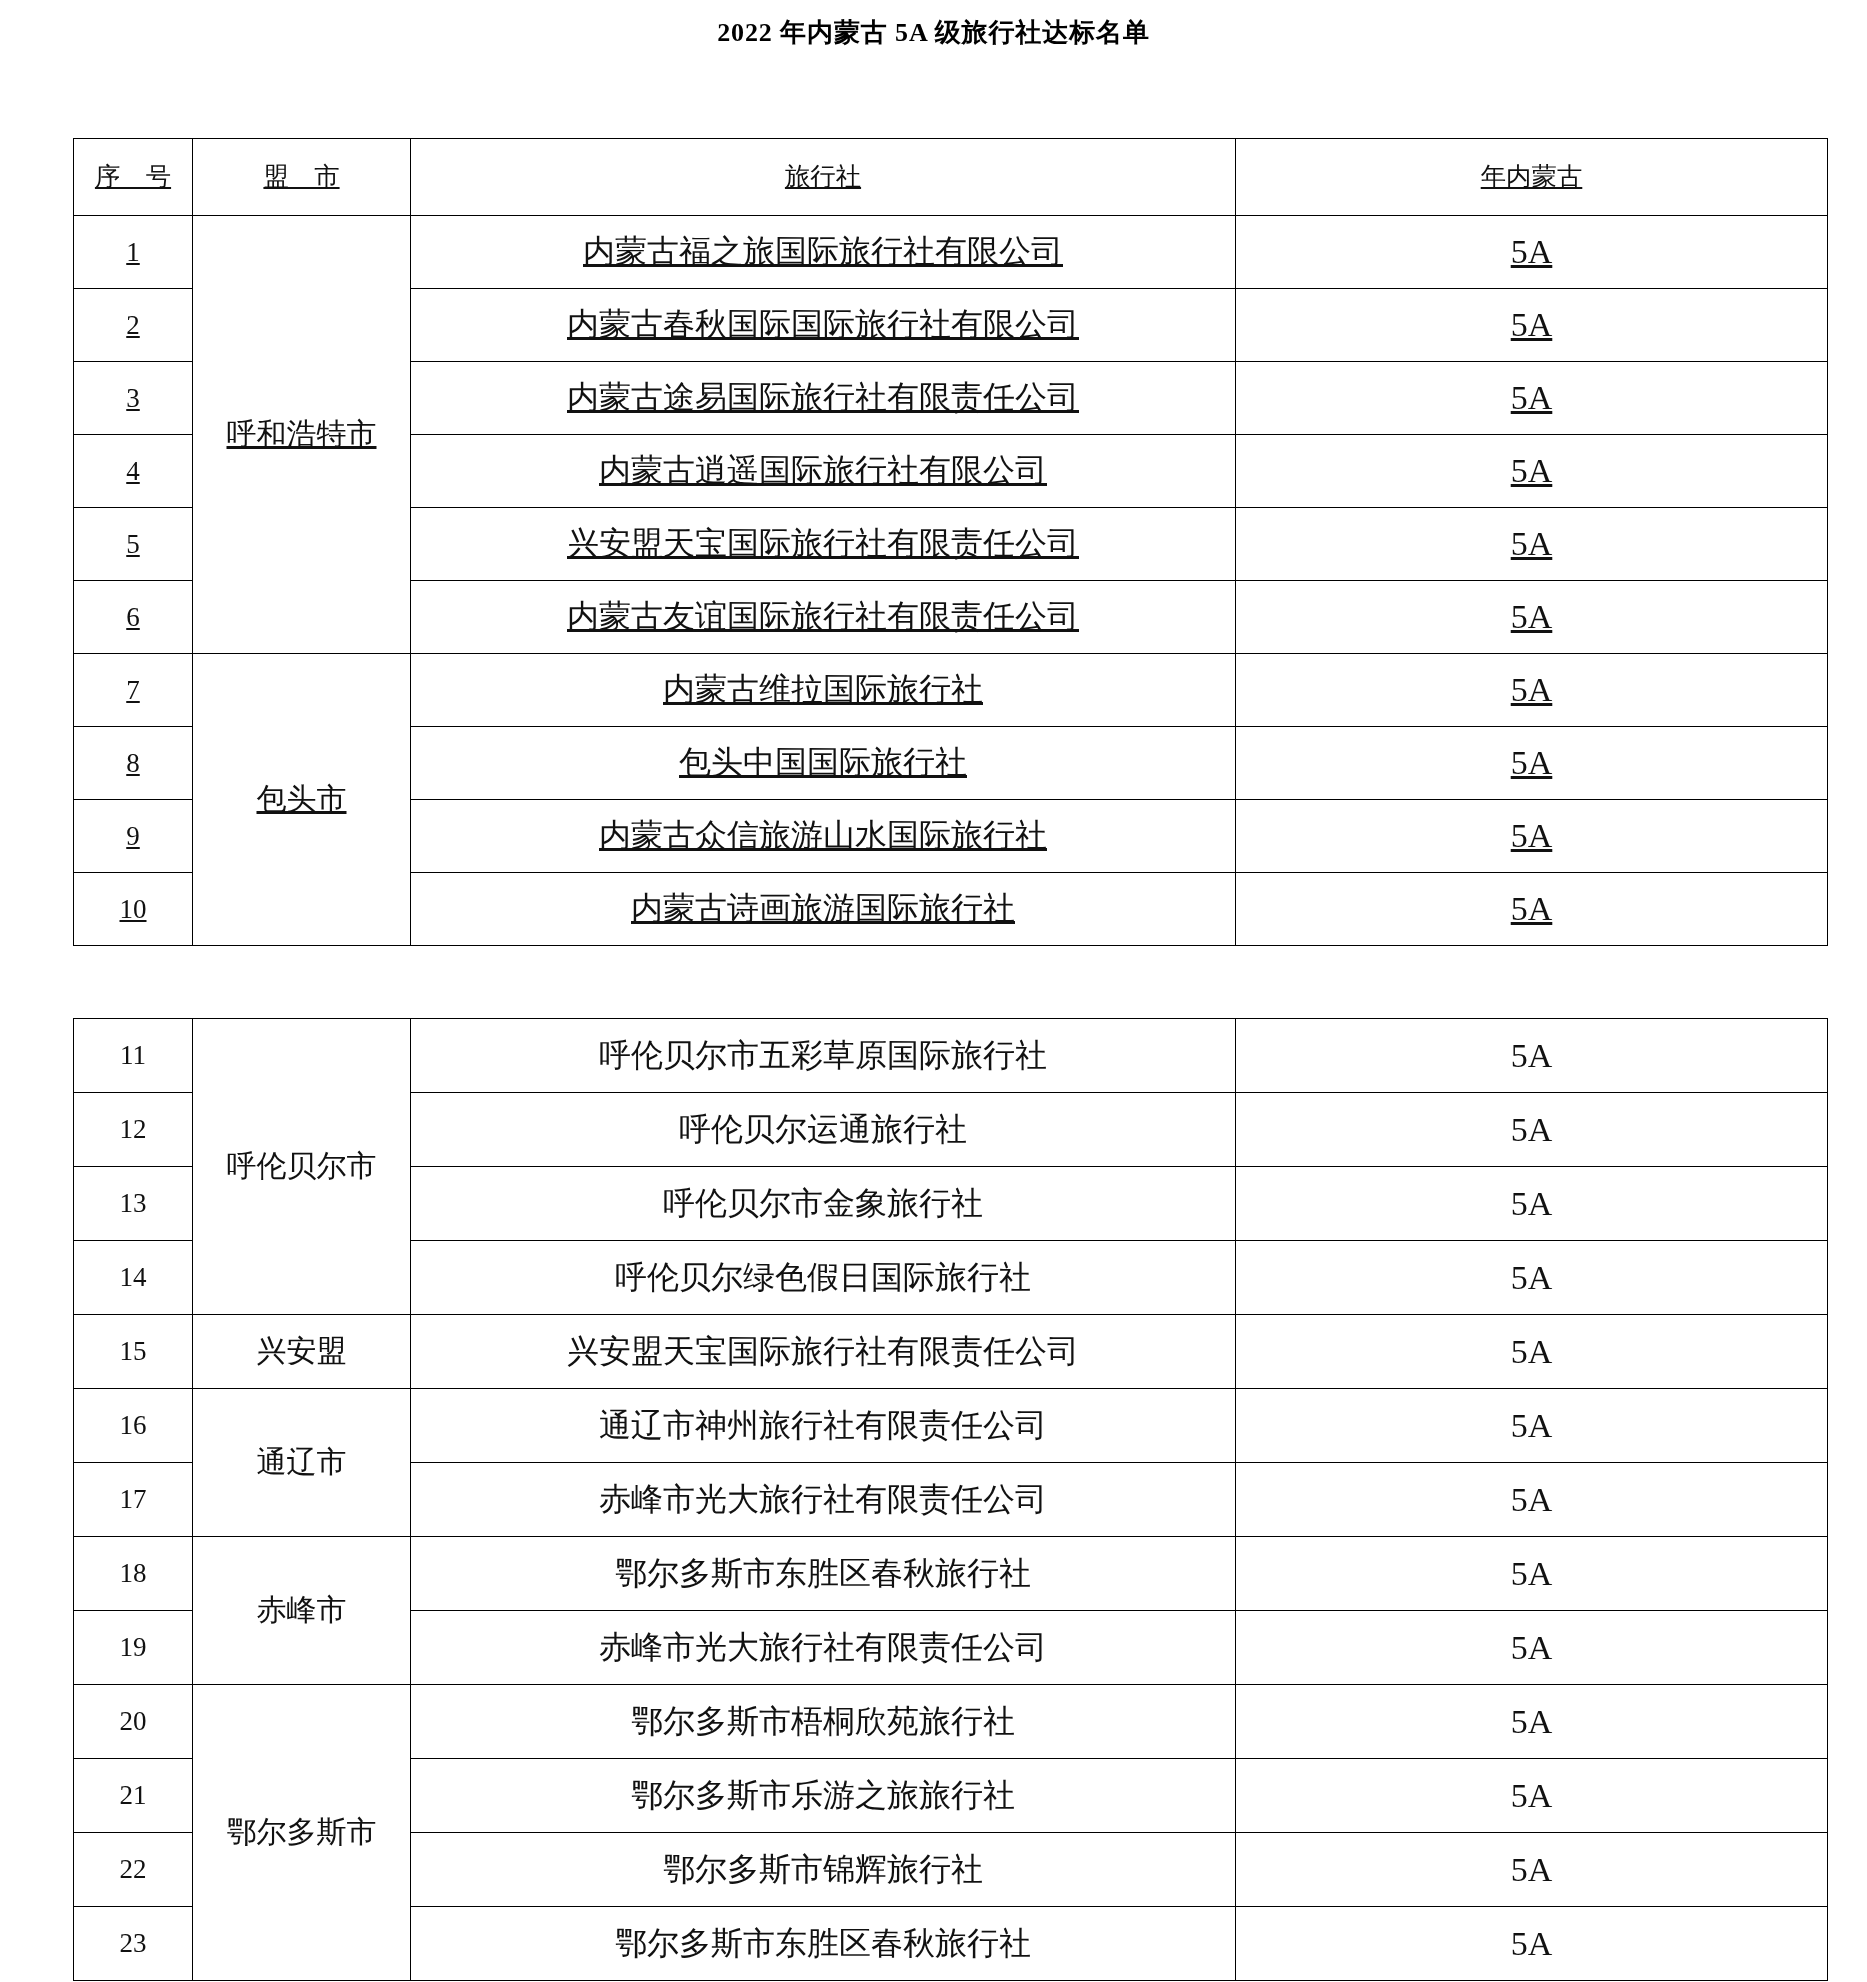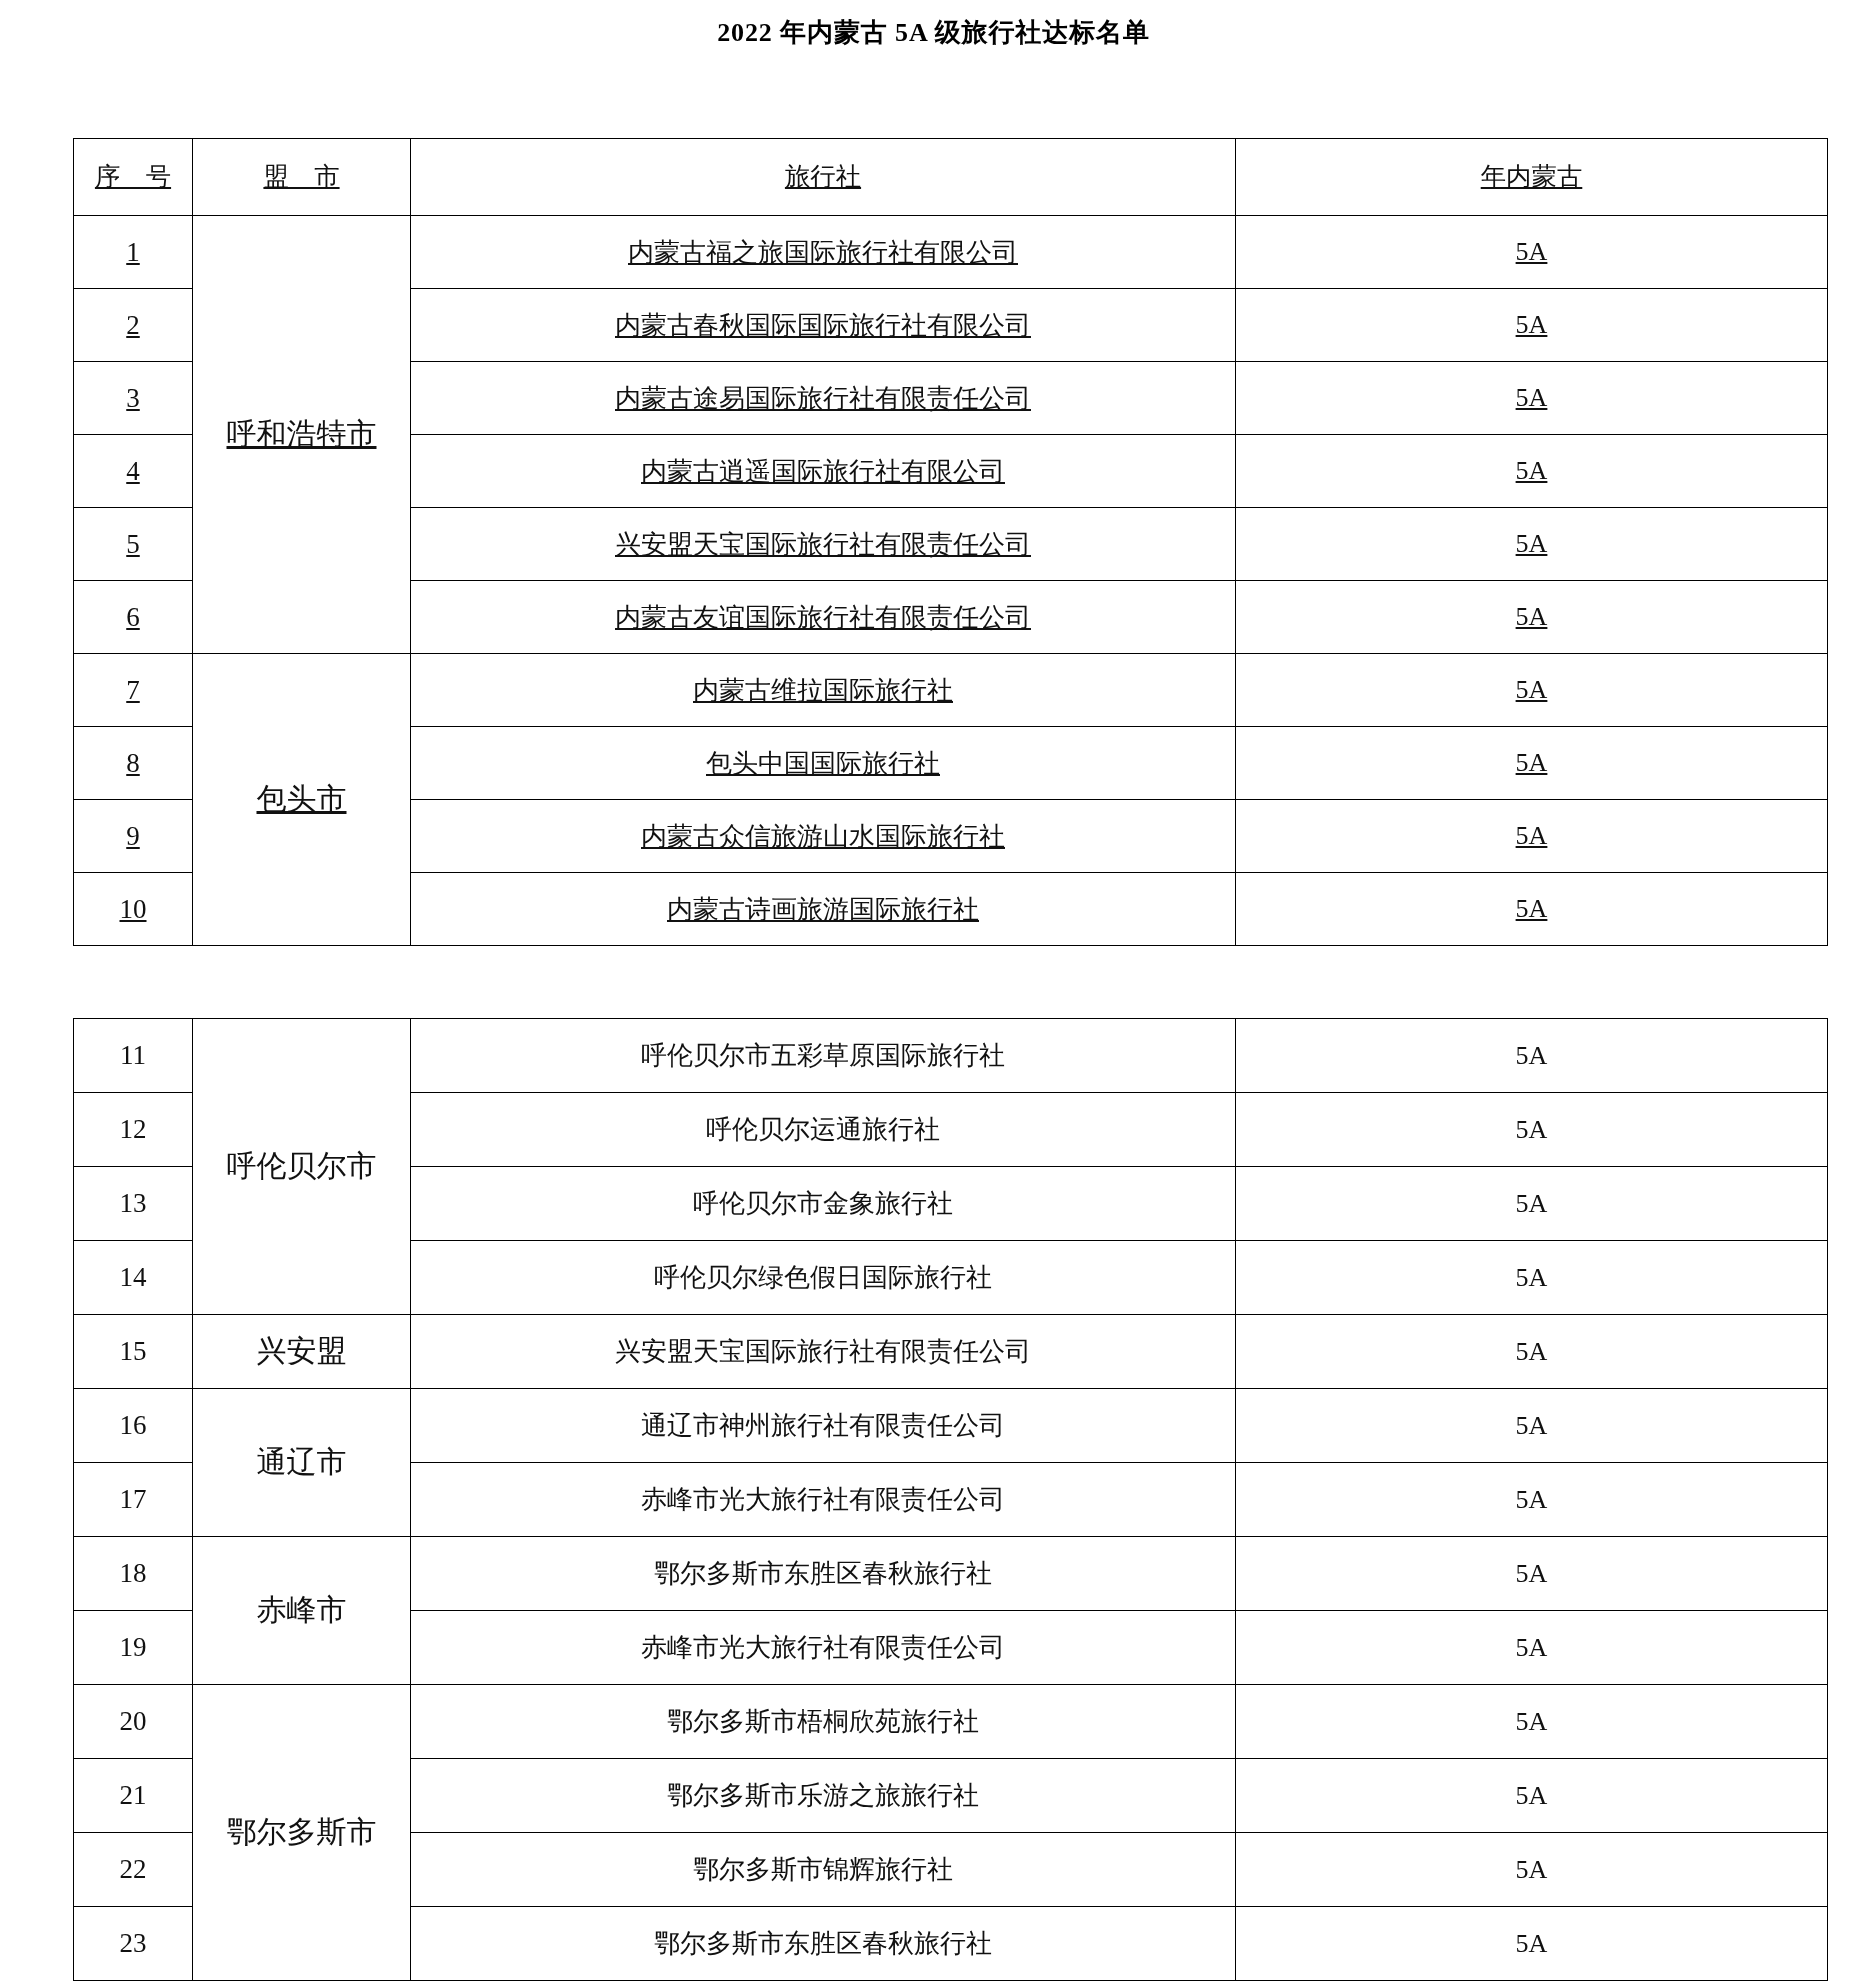--- a/index.html
+++ b/index.html
@@ -54,22 +54,22 @@
   table.t1 thead tr { height: 77px; }
   table.t1 tbody tr { height: 73px; }
   table.t2 tbody tr { height: 74px; }
   table.grid th {
     font-size: 25.4px;
     font-weight: normal;
     color: #111111;
   }
   td.no-cell    { font-size: 27px; }
   td.city-cell  { font-size: 30px; }
-  td.agency-cell{ font-size: 26px; }
-  td.grade-cell { font-size: 26px; }
+  td.agency-cell{ font-size: 32px; }
+  td.grade-cell { font-size: 34px; }
   td.open-top   { border-top: none; }
 </style>
 </head>
 <body>
 
 <div class="page">
   <h1 class="title">2022 年内蒙古 5A 级旅行社达标名单</h1>
   <div id="tables">
       <table class="grid t1">
         <colgroup>

